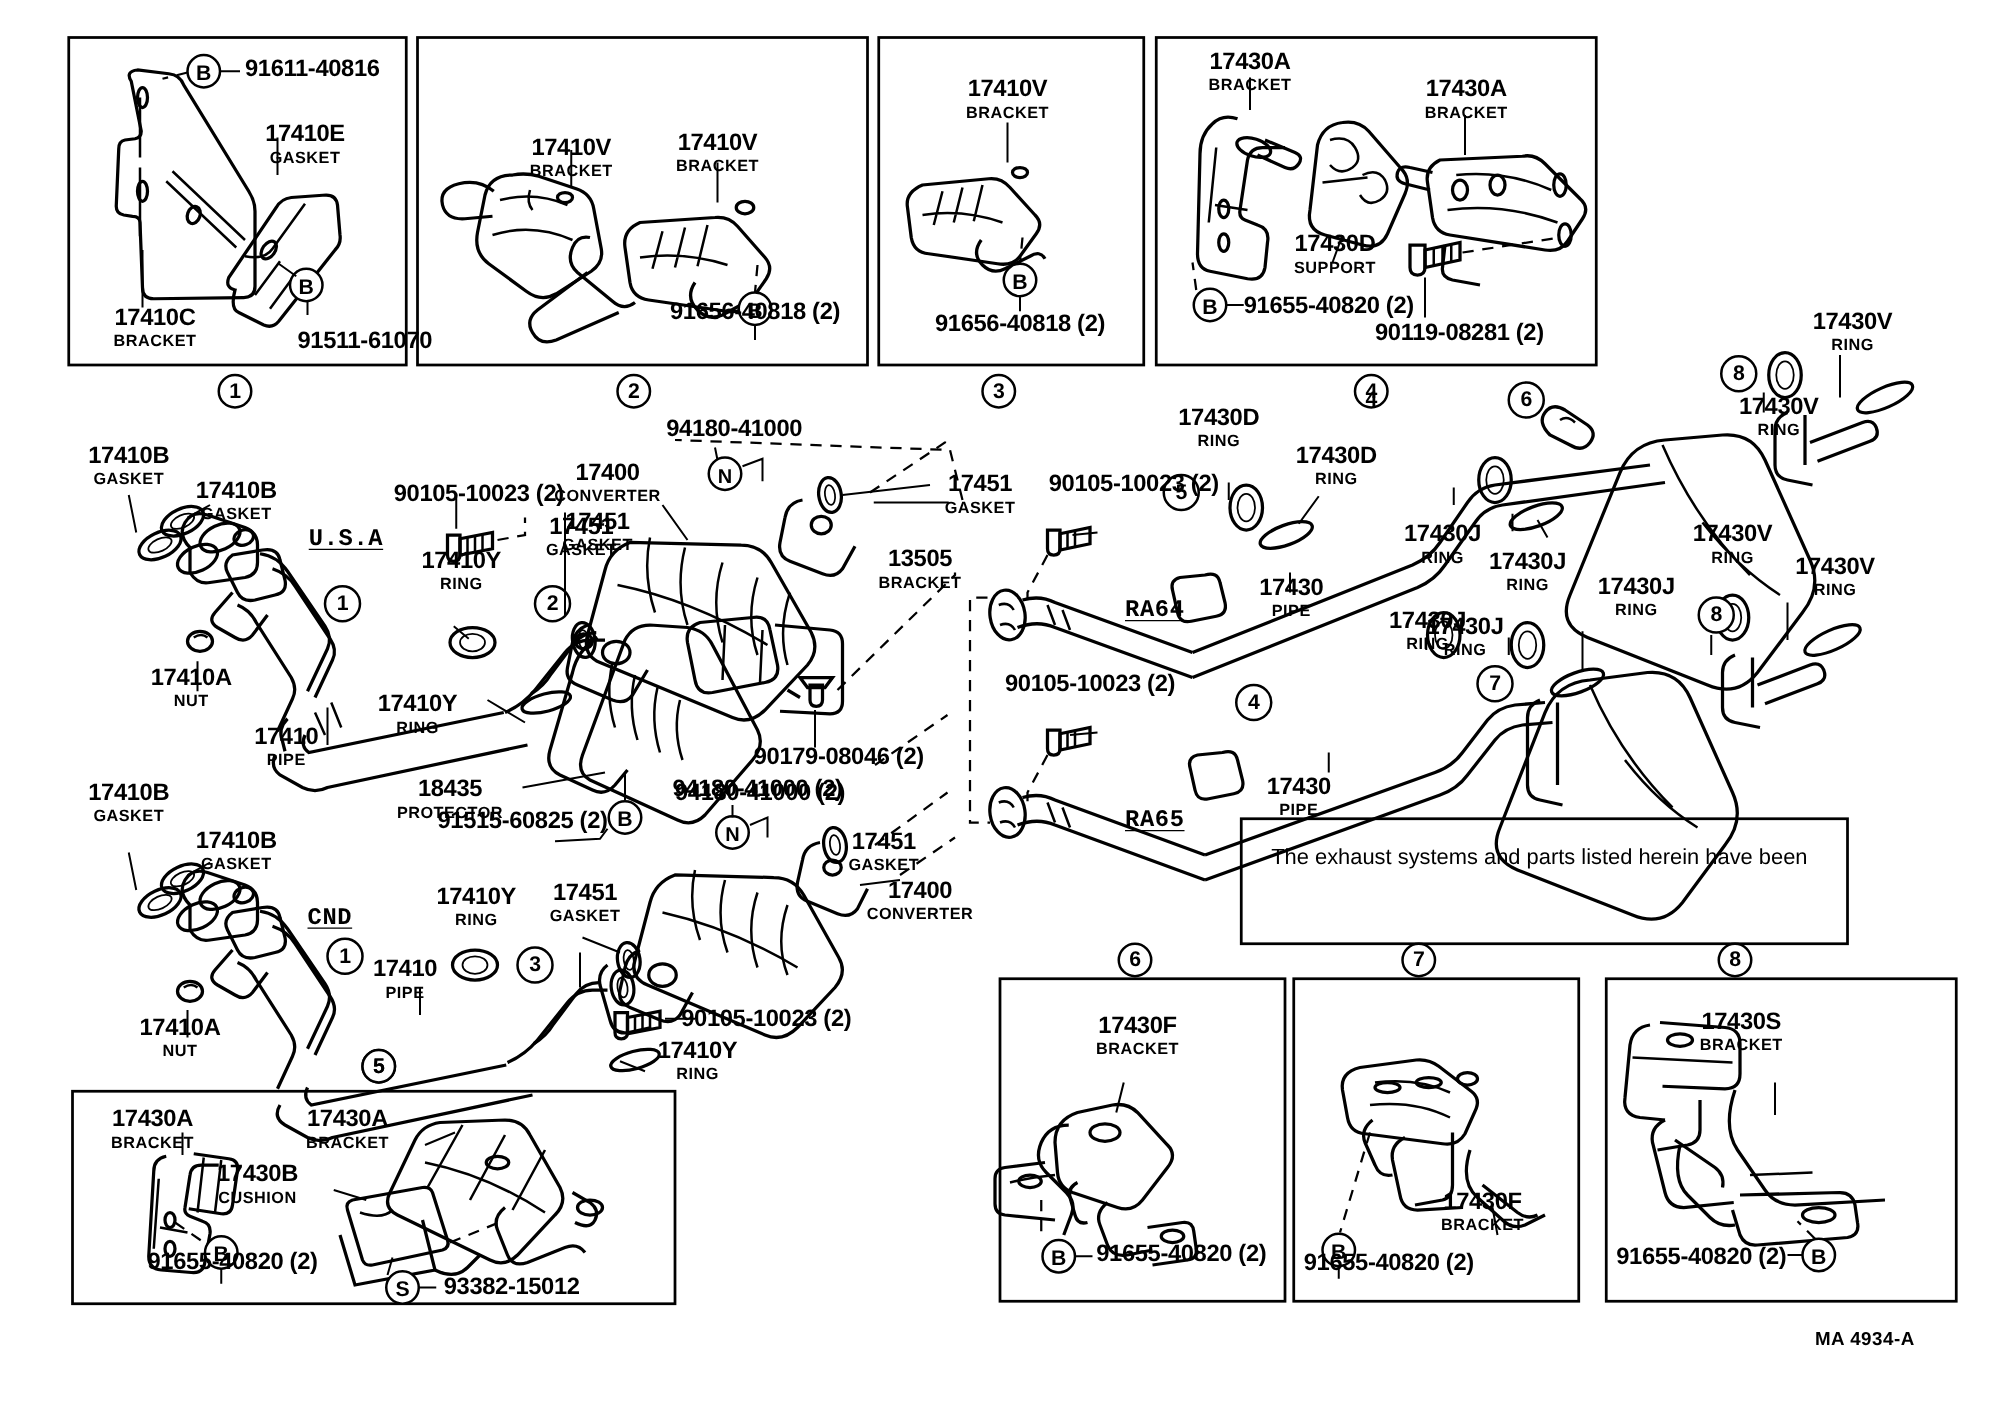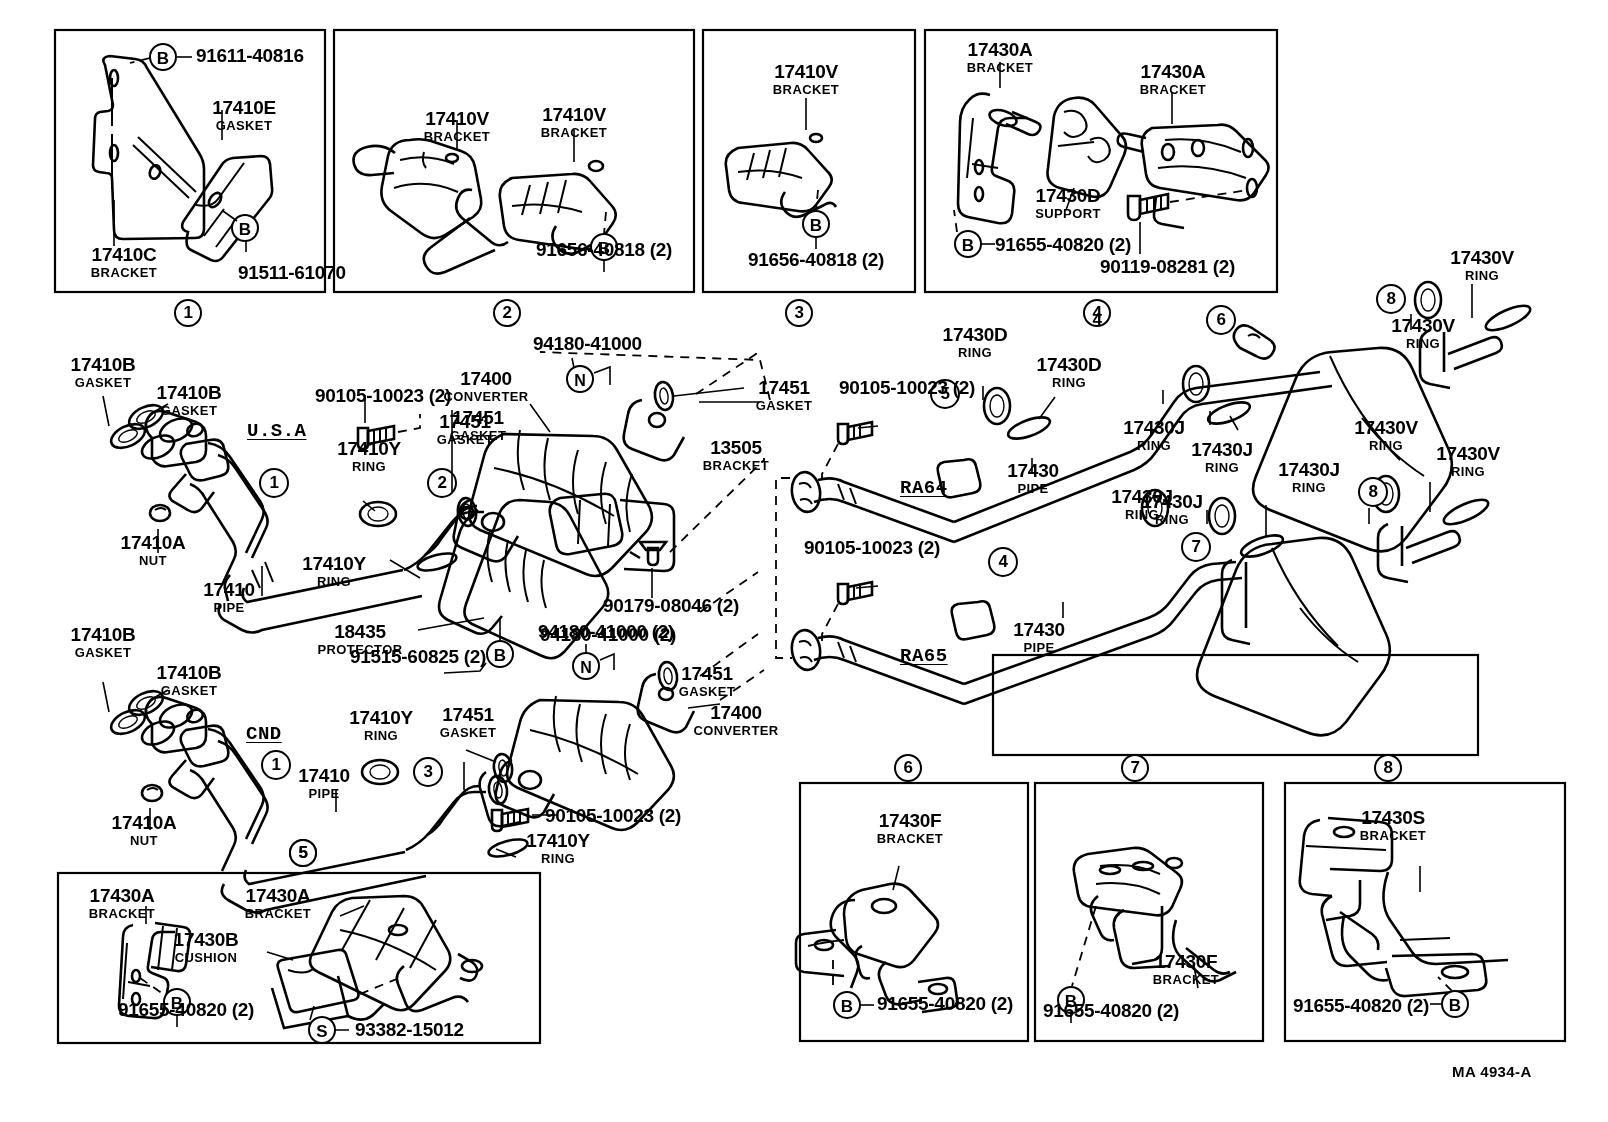--- a/index.html
+++ b/index.html
@@ -578,20 +578,21 @@
 <div class="lbl pn ctr" style="left:1126px;top:492px;width:92px;">17430J</div>
 <div class="lbl nm ctr" style="left:1126px;top:513px;width:92px;">RING</div>
 <div class="lbl pn ctr" style="left:1340px;top:418px;width:92px;">17430V</div>
 <div class="lbl nm ctr" style="left:1340px;top:439px;width:92px;">RING</div>
 <div class="lbl pn ctr" style="left:1422px;top:444px;width:92px;">17430V</div>
 <div class="lbl nm ctr" style="left:1422px;top:465px;width:92px;">RING</div>
 <div class="lbl pnum ctr" style="left:989px;top:553px;width:28px;">4</div>
 <div class="lbl pnum ctr" style="left:1182px;top:538px;width:28px;">7</div>
 <div class="lbl pnum ctr" style="left:1359px;top:483px;width:28px;">8</div>
 
+<div class="reg" style="left:1017px;top:670px;">The exhaust systems and parts listed herein have been</div>
 
 <div class="lbl pn ctr" style="left:76px;top:886px;width:92px;">17430A</div>
 <div class="lbl nm ctr" style="left:76px;top:907px;width:92px;">BRACKET</div>
 <div class="lbl pn ctr" style="left:232px;top:886px;width:92px;">17430A</div>
 <div class="lbl nm ctr" style="left:232px;top:907px;width:92px;">BRACKET</div>
 <div class="lbl pn ctr" style="left:160px;top:930px;width:92px;">17430B</div>
 <div class="lbl nm ctr" style="left:160px;top:951px;width:92px;">CUSHION</div>
 <div class="lbl pn" style="left:118px;top:1000px;">91655-40820 (2)</div>
 <div class="lbl pn" style="left:355px;top:1020px;">93382-15012</div>
 <div class="lbl pnum ctr" style="left:289px;top:844px;width:28px;">5</div>

